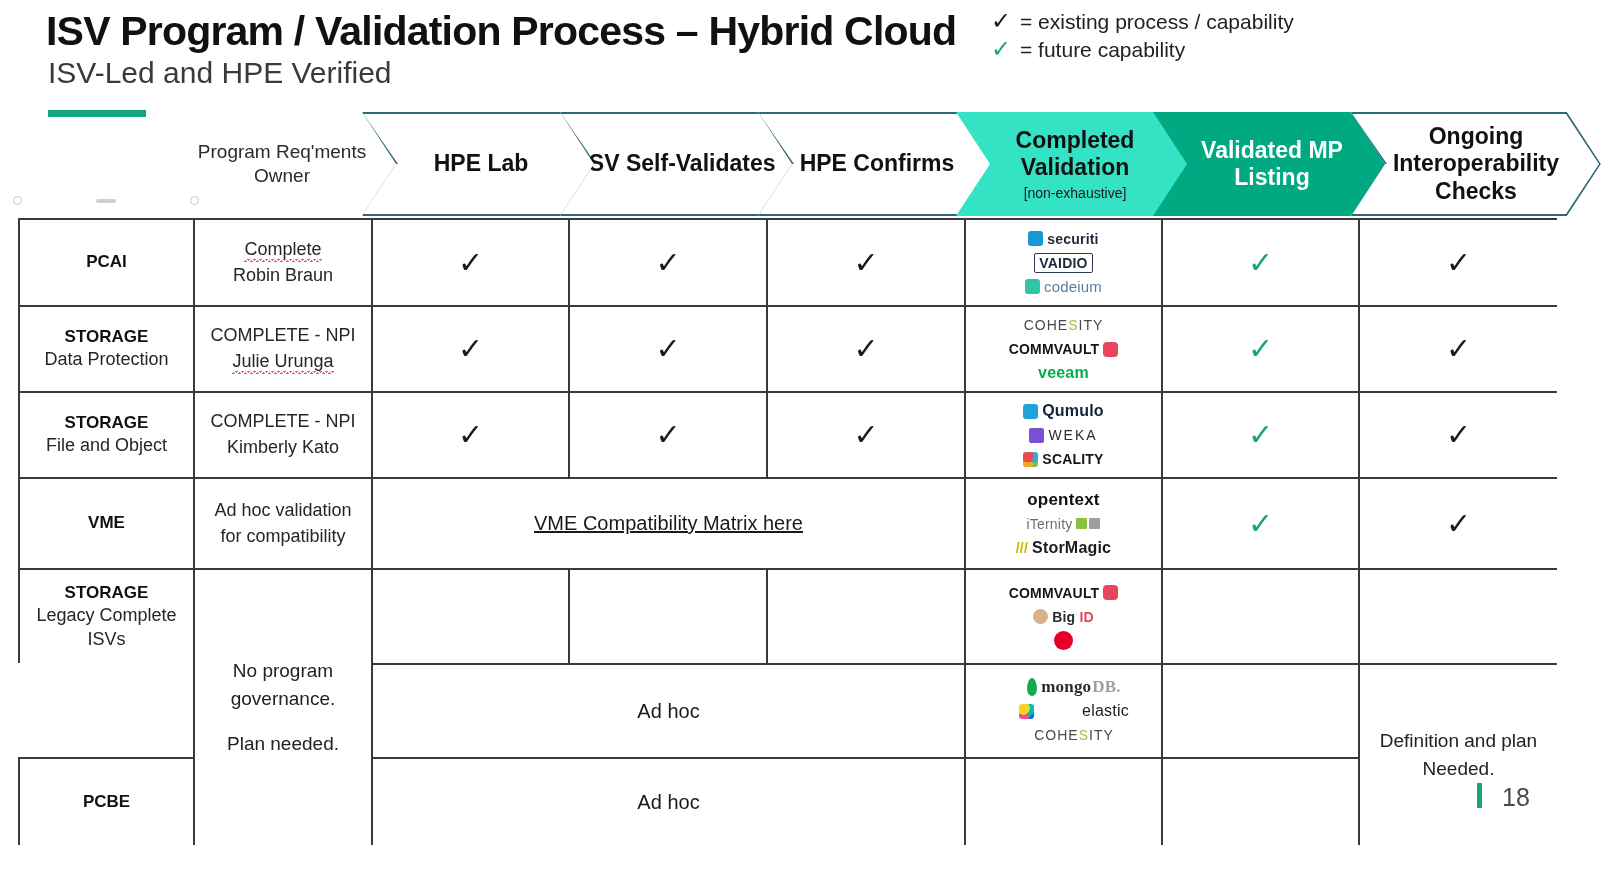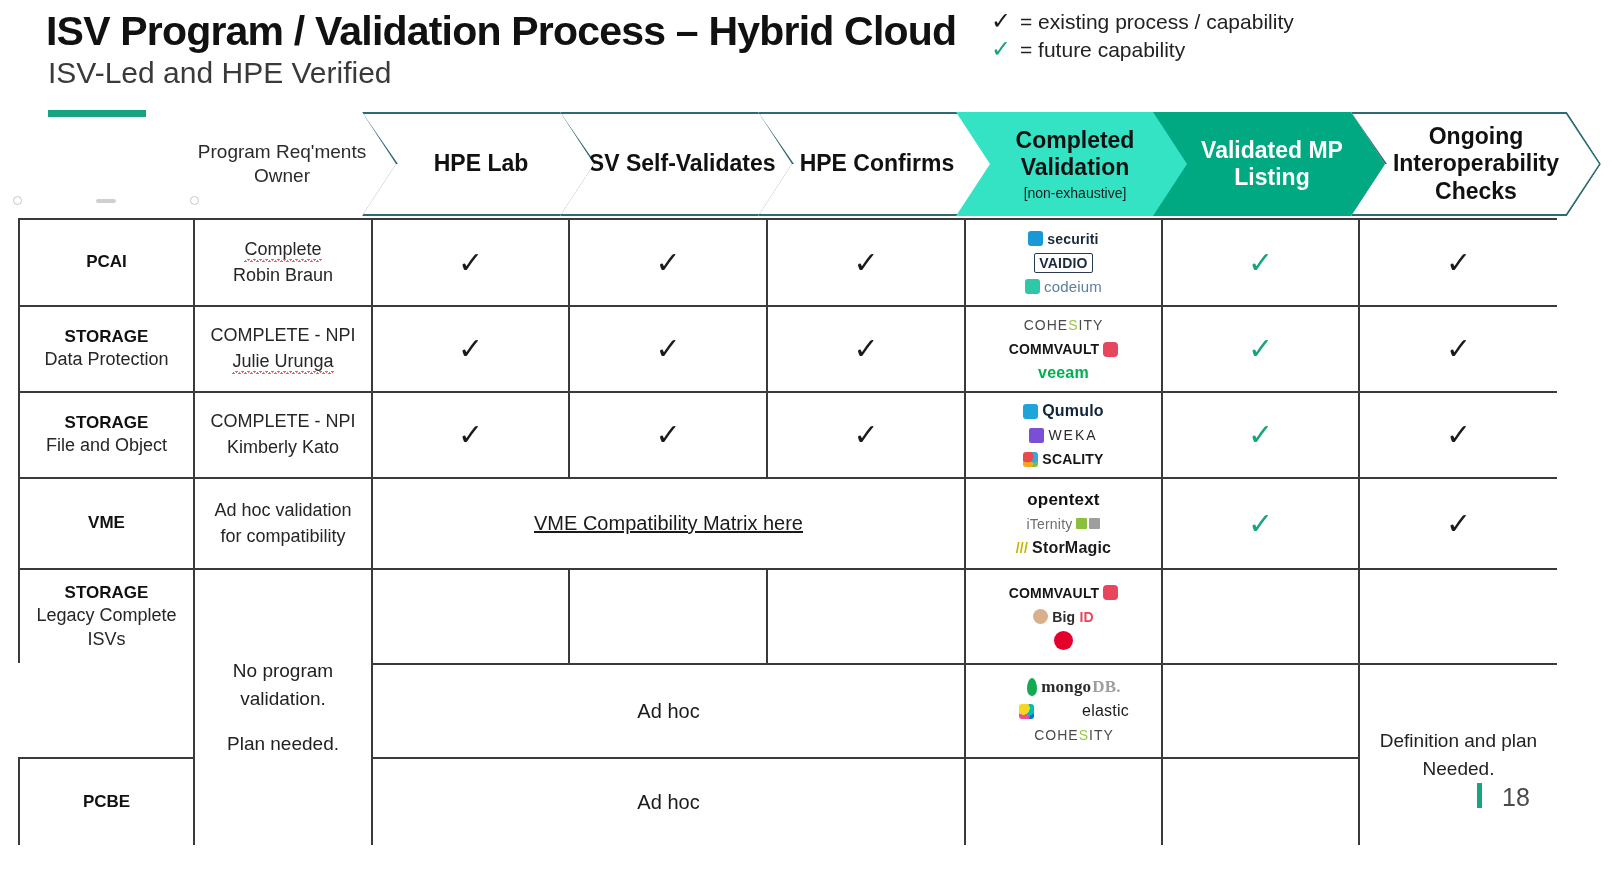--- a/index.html
+++ b/index.html
@@ -324,21 +324,21 @@
       <span class="check black">✓</span>
     </div>
 
     <div class="cell" style="left:0; top:350px; width:175px; height:95px;">
       <span class="seg-title">STORAGE</span>
       <span class="seg-sub" style="max-width:160px;">Legacy Complete ISVs</span>
     </div>
 
     <div class="cell" style="left:175px; top:350px; width:178px; height:277px;">
       <span class="note">No program</span>
-      <span class="note">validation.</span>
+      <span class="note">governance.</span>
       <div class="note-gap"></div>
       <span class="note">Plan needed.</span>
     </div>
     <div class="cell" style="left:353px; top:350px; width:197px; height:95px;">
       <span class="check black"></span>
     </div>
     <div class="cell" style="left:550px; top:350px; width:198px; height:95px;">
       <span class="check black"></span>
     </div>
     <div class="cell" style="left:748px; top:350px; width:198px; height:95px;">

